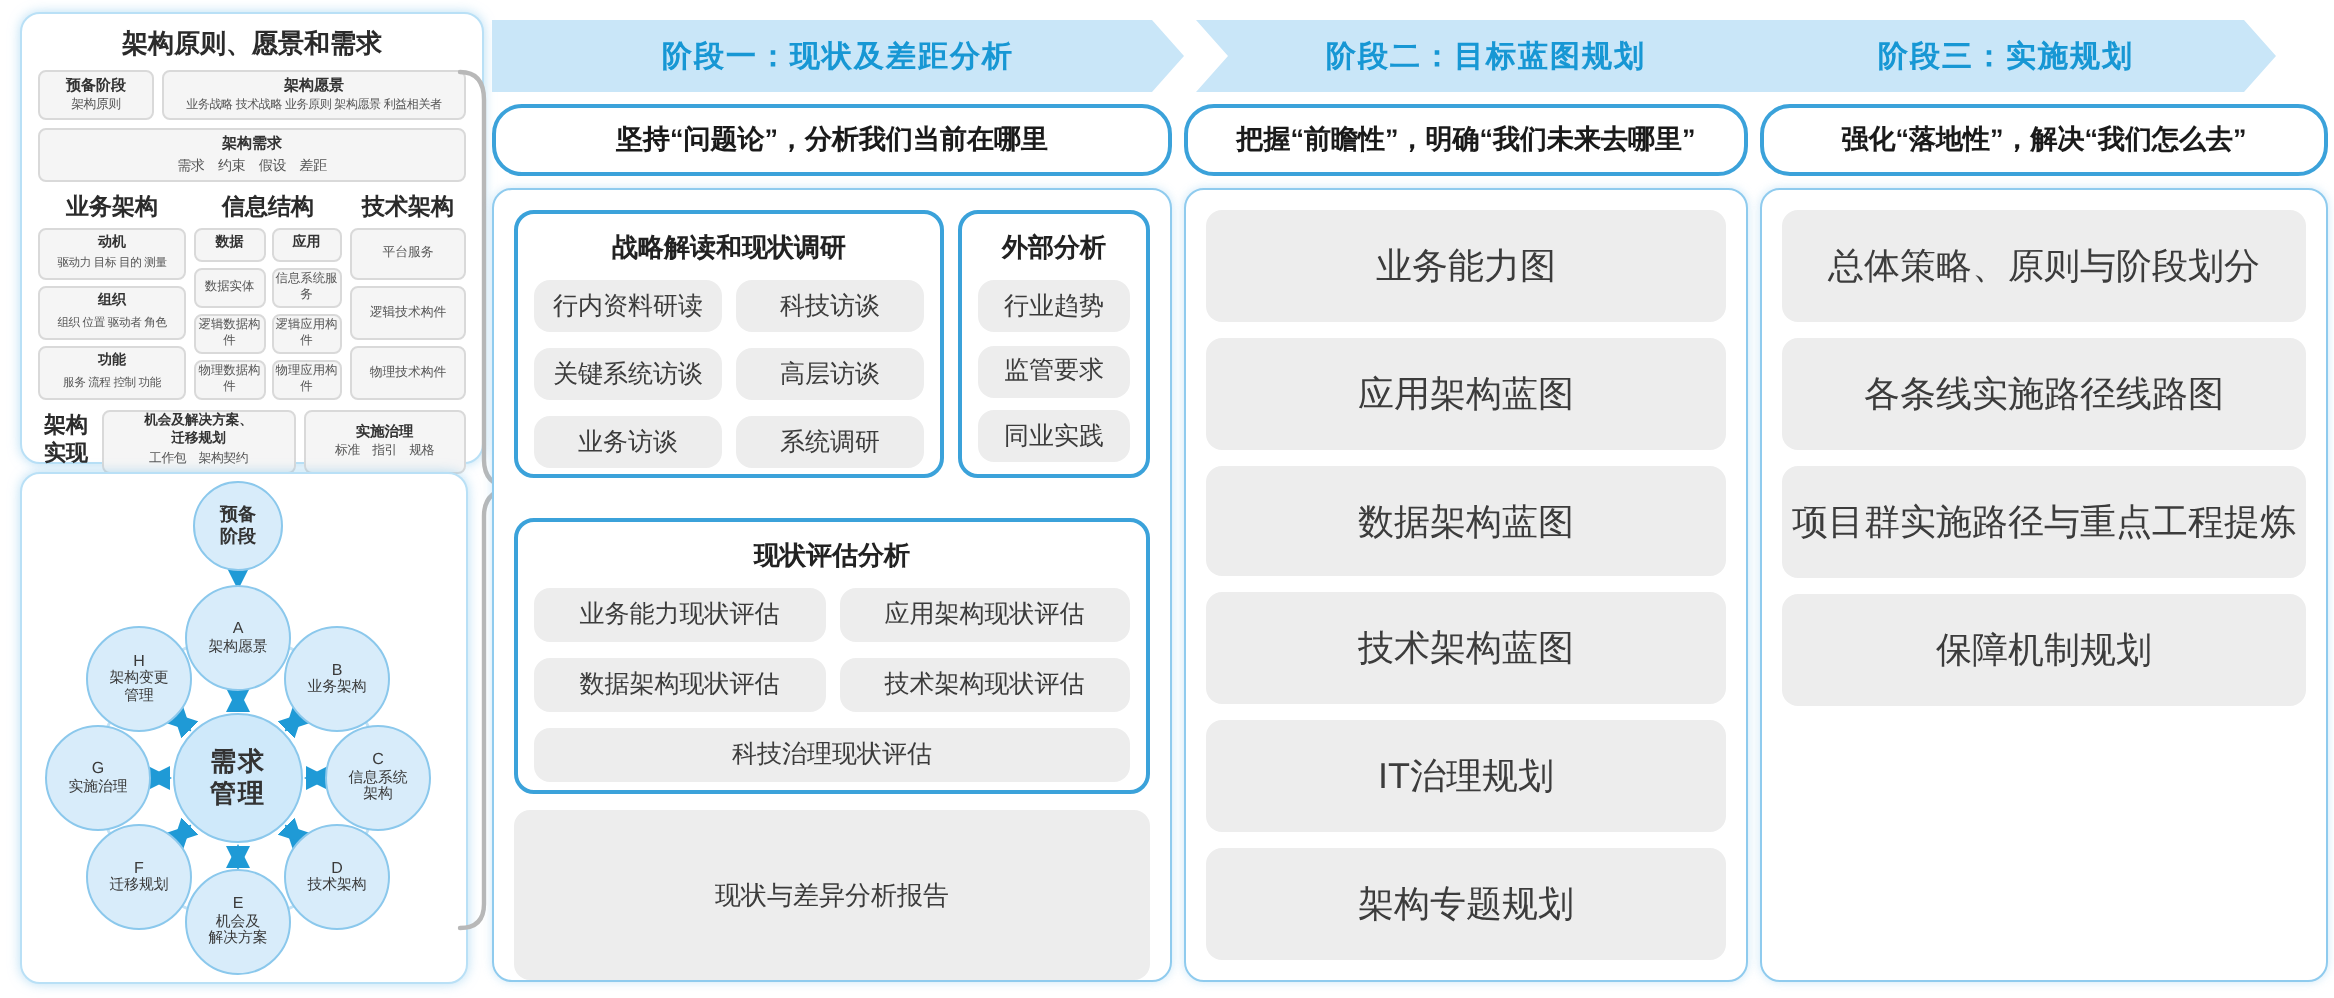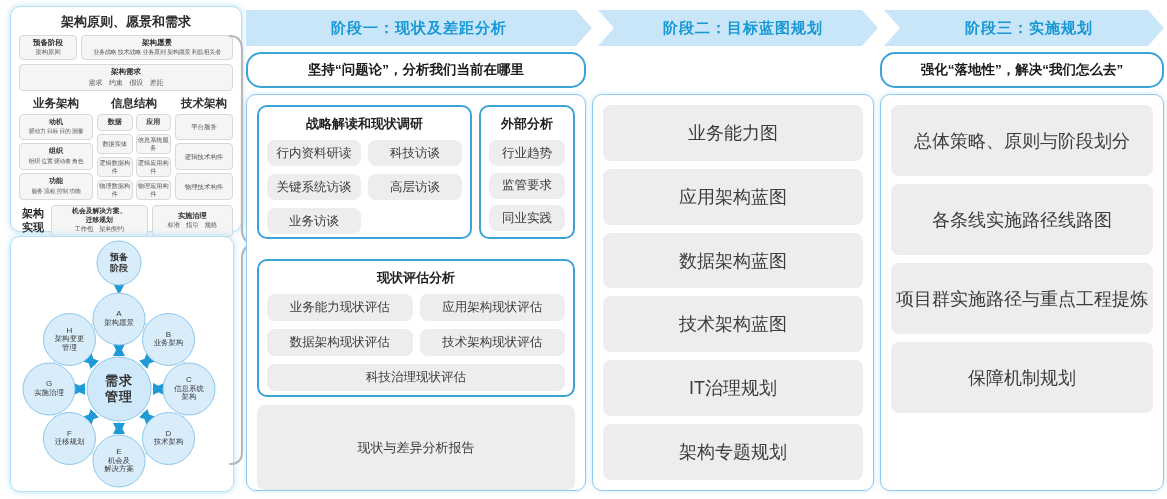--- a/index.html
+++ b/index.html
@@ -56,39 +56,39 @@
            font-weight:bold;white-space:pre-line;line-height:1.25;letter-spacing:1px;color:#333;}
 
   
   .brace{position:absolute;left:226px;top:0;width:34px;height:499px;}
 
   
   .band{position:absolute;top:10px;height:36px;background:#c9e6f8;display:flex;align-items:center;
         justify-content:center;font-size:15px;font-weight:bold;color:#1797d4;letter-spacing:1px;}
   #band1{left:246px;width:346px;clip-path:polygon(0 0,calc(100% - 16px) 0,100% 50%,calc(100% - 16px) 100%,0 100%);}
   #band2{left:598px;width:280px;clip-path:polygon(0 0,calc(100% - 16px) 0,100% 50%,calc(100% - 16px) 100%,0 100%,16px 50%);padding-left:10px;box-sizing:border-box;}
-  #band3{left:884px;width:280px;clip-path:polygon(0 0,calc(100% - 16px) 0,100% 50%,calc(100% - 16px) 100%,0 100%,16px 50%);padding-left:10px;box-sizing:border-box;}
+  #band3{left:858px;width:280px;clip-path:polygon(0 0,calc(100% - 16px) 0,100% 50%,calc(100% - 16px) 100%,0 100%,16px 50%);padding-left:10px;box-sizing:border-box;}
 
   .slogan{position:absolute;top:52px;height:36px;background:#fff;border:2px solid #3ba2da;border-radius:15px;
           display:flex;align-items:center;justify-content:center;font-size:13.5px;font-weight:bold;
           color:#1a1a1a;box-sizing:border-box;}
   #slogan1{left:246px;width:340px;}
   #slogan2{left:592px;width:282px;}
   #slogan3{left:880px;width:284px;}
 
   .content{position:absolute;top:94px;height:397px;background:#fff;border:1px solid #8fcbee;border-radius:10px;
            box-sizing:border-box;box-shadow:0 0 5px rgba(130,195,235,.4);padding:10px;}
   #content1{left:246px;width:340px;}
   #content2{left:592px;width:282px;display:flex;flex-direction:column;gap:8px;}
   #content3{left:880px;width:284px;display:flex;flex-direction:column;gap:8px;}
 
   .gitem{background:#ededed;border-radius:8px;display:flex;align-items:center;justify-content:center;
          font-size:18px;color:#3c3c3c;text-align:center;}
   #content2 .gitem{flex:1;}
-  #content3 .gitem{height:71px;flex:0 0 auto;}
+  #content3 .gitem{height:56px;flex:0 0 auto;}
   #content3 .gitem.tall{height:auto;flex:1;}
 
   .p1row{display:flex;gap:7px;}
   .group{border:2px solid #3ba2da;border-radius:10px;padding:6px 8px;box-sizing:border-box;background:#fff;}
   .group h4{margin:2px 0 7px;font-size:13px;font-weight:bold;text-align:center;color:#222;}
   #g1{flex:1;height:134px;}
   #g2{width:96px;height:134px;display:flex;flex-direction:column;}
   .g2body{display:flex;flex-direction:column;justify-content:space-between;flex:1;}
   .grid2{display:grid;grid-template-columns:1fr 1fr;gap:8px 7px;}
   .grid2 .gitem{height:26px;font-size:12.5px;}
@@ -257,34 +257,38 @@
   <div class="band" id="band2">
     <span>阶段二：目标蓝图规划</span>
   </div>
   <div class="band" id="band3">
     <span>阶段三：实施规划</span>
   </div>
 
   <div class="slogan" id="slogan1">
     <span>坚持“问题论”，分析我们当前在哪里</span>
   </div>
+  <div class="slogan" id="slogan2">
+    <span>把握“前瞻性”，明确“我们未来去哪里”</span>
+  </div>
   <div class="slogan" id="slogan3">
     <span>强化“落地性”，解决“我们怎么去”</span>
   </div>
 
   <div class="content" id="content1">
     <div class="p1row">
       <div class="group" id="g1">
         <h4>战略解读和现状调研</h4>
         <div class="grid2">
           <div class="gitem">行内资料研读</div>
           <div class="gitem">科技访谈</div>
           <div class="gitem">关键系统访谈</div>
           <div class="gitem">高层访谈</div>
           <div class="gitem">业务访谈</div>
+          <div class="gitem">系统调研</div>
         </div>
       </div>
       <div class="group" id="g2">
         <h4>外部分析</h4>
         <div class="g2body">
           <div class="gitem">行业趋势</div>
           <div class="gitem">监管要求</div>
           <div class="gitem">同业实践</div>
         </div>
       </div>

